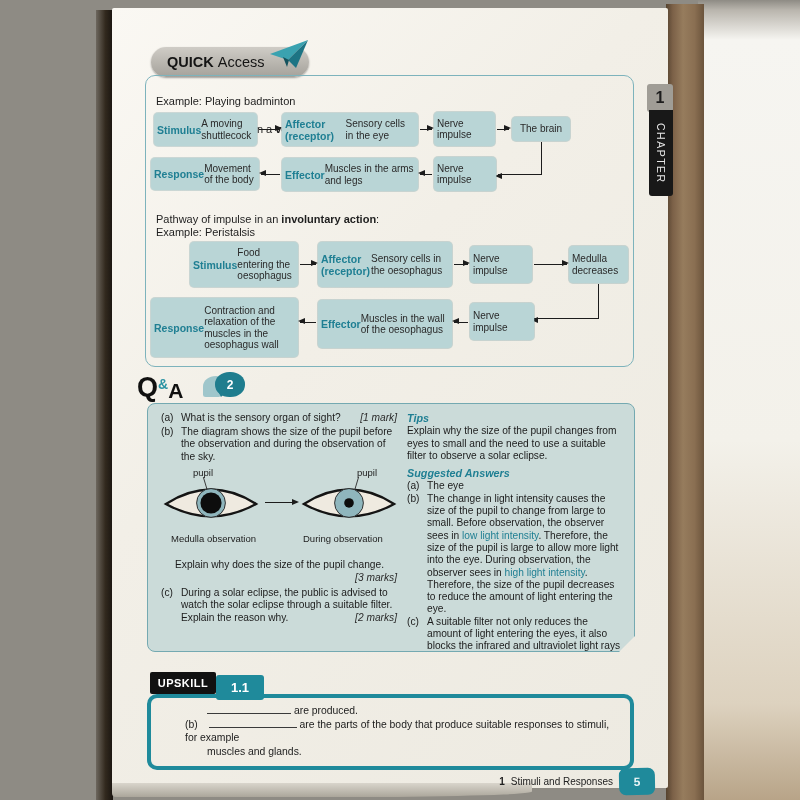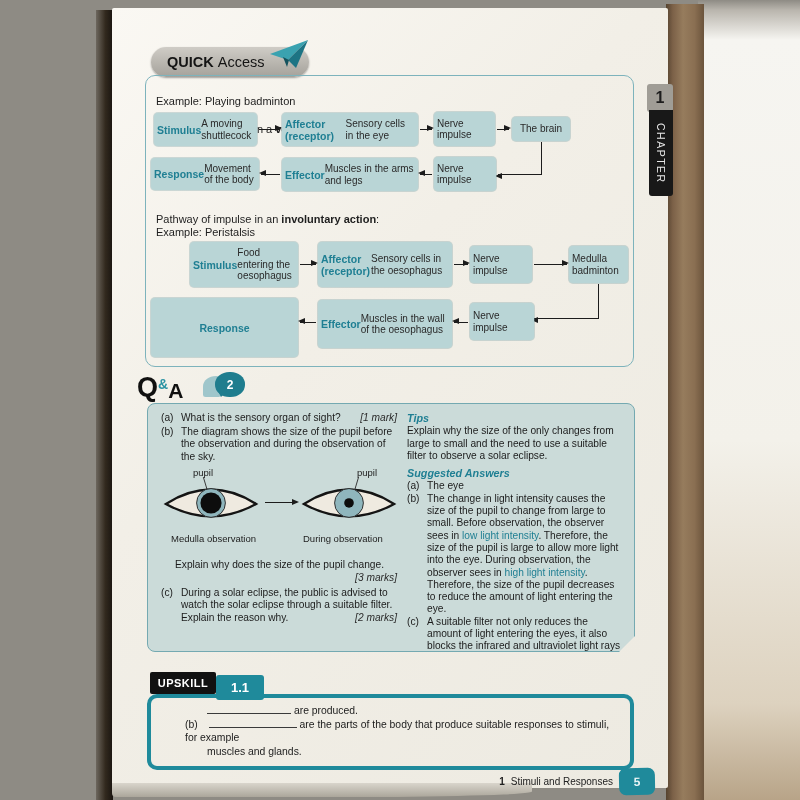--- a/index.html
+++ b/index.html
@@ -158,26 +158,27 @@
     <div class="fbox" style="left:172px;top:166px;width:134px;height:45px;">
       <div class="fbox-title">Affector (receptor)</div>
       <div class="fbox-body">Sensory cells in the oesophagus</div>
     </div>
     <div class="harrow" style="left:308px;top:188px;width:14px;"></div>
     <div class="fbox" style="left:324px;top:170px;width:62px;height:37px;">
       <div class="fbox-body">Nerve impulse</div>
     </div>
     <div class="harrow" style="left:388px;top:188px;width:33px;"></div>
     <div class="fbox" style="left:423px;top:170px;width:59px;height:37px;">
-      <div class="fbox-body">Medulla badminton</div>
+      <div class="fbox-body">Medulla decreases</div>
     </div>
     <div class="lconn" style="left:388px;top:208px;width:64px;height:34px;"></div>
 
     <div class="fbox" style="left:5px;top:222px;width:147px;height:59px;">
       <div class="fbox-title">Response</div>
+      <div class="fbox-body">Contraction and relaxation of the muscles in the oesophagus wall</div>
     </div>
     <div class="harrow left" style="left:154px;top:246px;width:16px;"></div>
     <div class="fbox" style="left:172px;top:224px;width:134px;height:48px;">
       <div class="fbox-title">Effector</div>
       <div class="fbox-body">Muscles in the wall of the oesophagus</div>
     </div>
     <div class="harrow left" style="left:308px;top:246px;width:14px;"></div>
     <div class="fbox" style="left:324px;top:227px;width:64px;height:37px;">
       <div class="fbox-body">Nerve impulse</div>
     </div>
@@ -226,21 +227,21 @@
         <div style="text-align:right;"><span class="marks">[3 marks]</span></div>
       </div>
       <div class="qrow" style="margin-top:2px;">
         <span class="qlabel">(c)</span>
         <span style="flex:1"><span>During a solar eclipse, the public is advised to watch the solar eclipse through a suitable filter. Explain the reason why.</span>
           <span class="marks fr">[2 marks]</span></span>
       </div>
     </div>
     <div class="qa-right">
       <div class="tips-h">Tips</div>
-      <div>Explain why the size of the only changes from large to small and the need to use a suitable filter to observe a solar eclipse.</div>
+      <div>Explain why the size of the pupil changes from eyes to small and the need to use a suitable filter to observe a solar eclipse.</div>
       <div class="sa-h">Suggested Answers</div>
       <div class="sa-row">
         <span class="qlabel">(a)</span>
         <span>The eye</span>
       </div>
       <div class="sa-row">
         <span class="qlabel">(b)</span>
         <span style="flex:1">
           <span>The change in light intensity causes the size of the pupil to change from large to small. Before observation, the observer sees in </span><span class="teal">low light intensity</span><span>. Therefore, the size of the pupil is large to allow more light into the eye. During observation, the observer sees in </span><span class="teal">high light intensity</span><span>. Therefore, the size of the pupil decreases to reduce the amount of light entering the eye.</span>
         </span>

